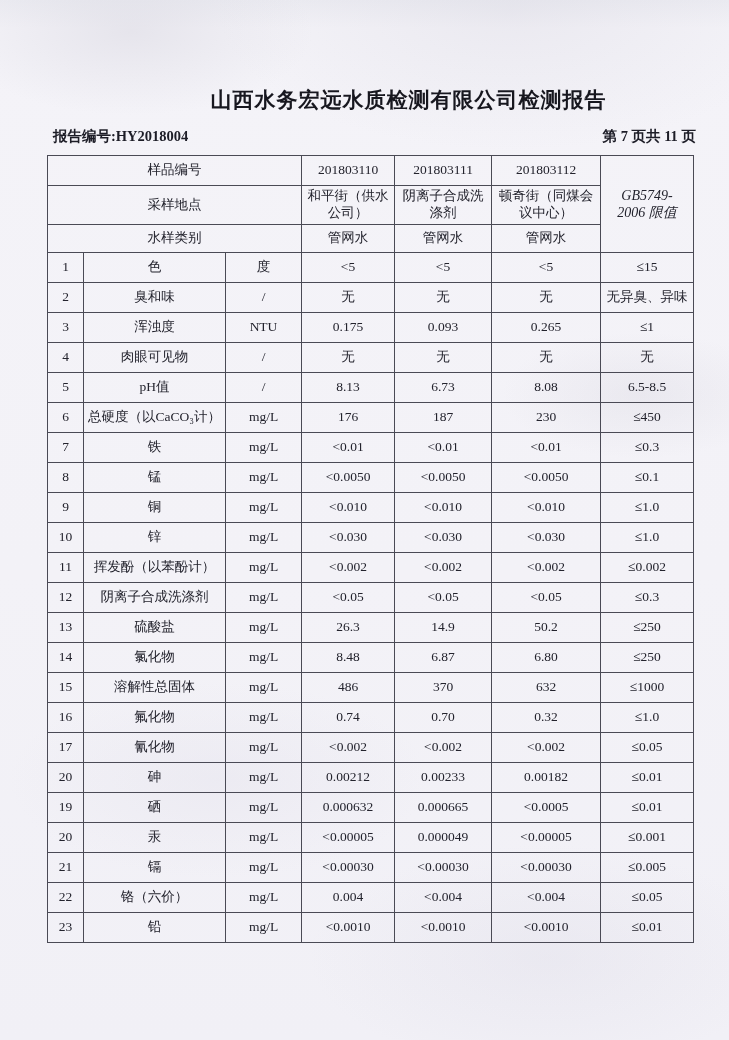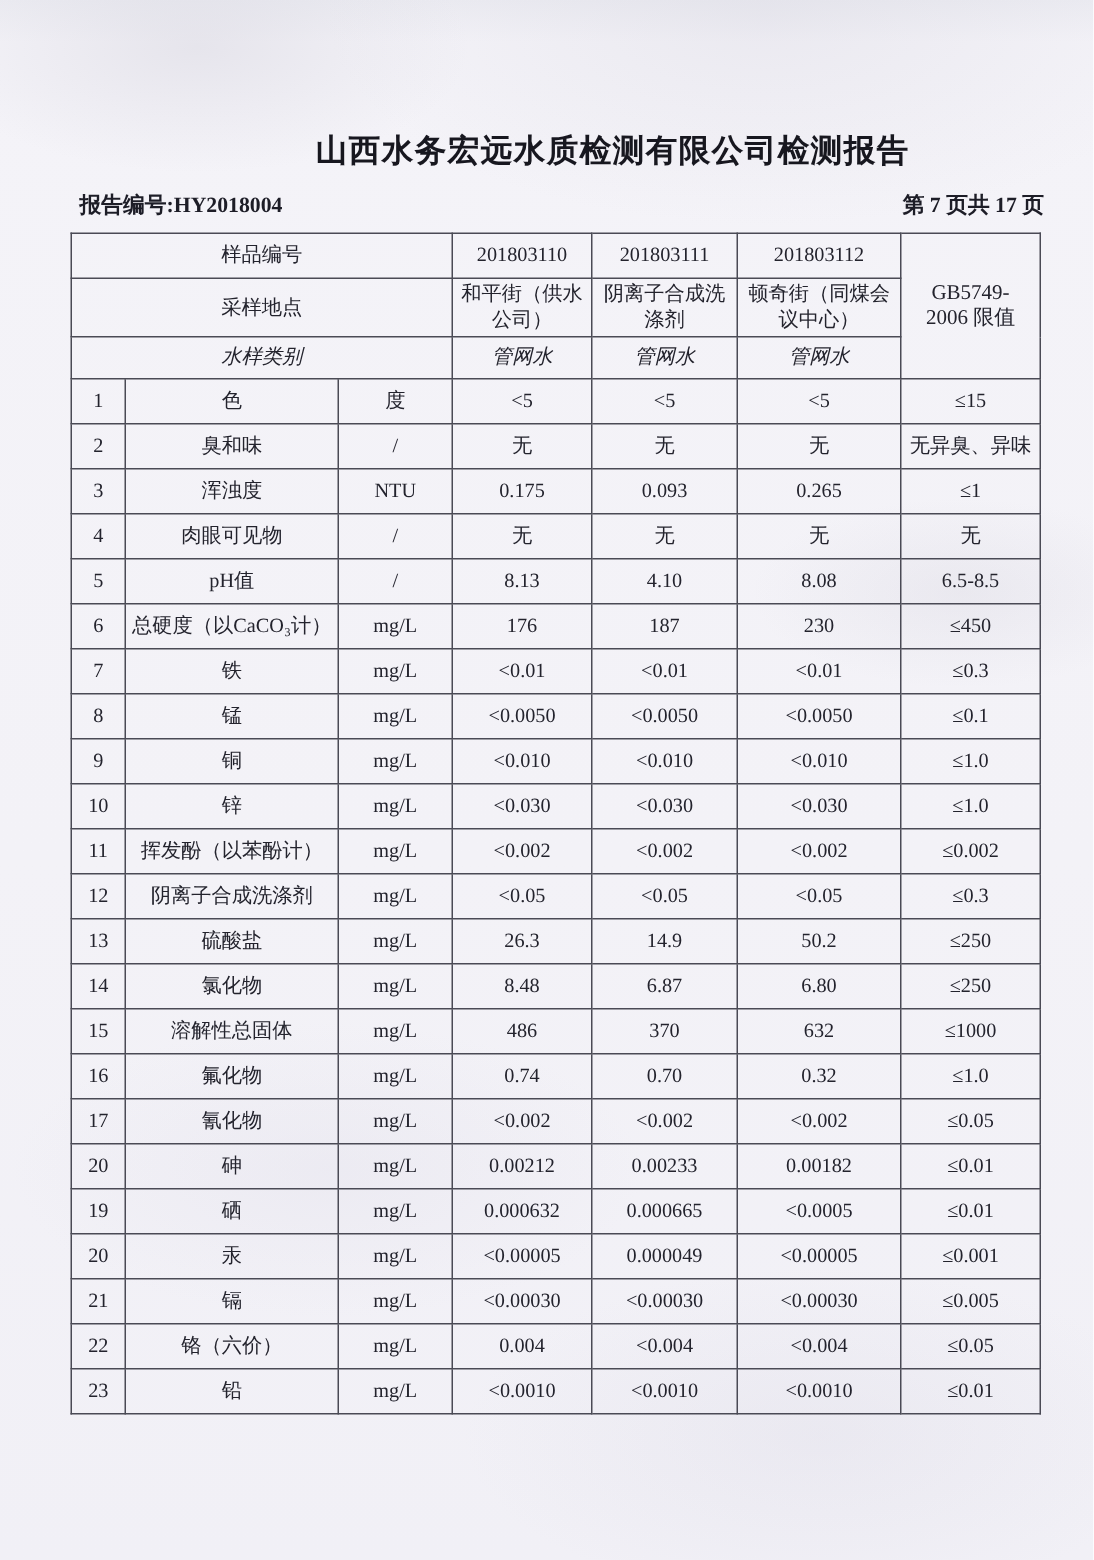--- a/index.html
+++ b/index.html
@@ -53,39 +53,40 @@
   table.report td{
     border:1px solid #4a4a55;
     text-align:center;
     vertical-align:middle;
     padding:2px 3px;
     line-height:1.25;
     overflow:hidden;
   }
   tr.hdr-a td{height:25px;}
   tr.hdr-b td{height:34px;}
-  tr.hdr-c td{height:23px;font-style:italic;}
+  tr.hdr-c td{height:23px;}
   tbody.results tr td{height:25px;}
   td.item-cell{text-align:left;padding-left:8px;}
   td.limit-head{
     white-space:pre-line;
     line-height:2.3;
     font-size:14px;
+    font-style:italic;
   }
 </style>
 </head>
 <body>
 
 <div class="page">
 
   <div class="title">山西水务宏远水质检测有限公司检测报告</div>
 
   <div class="meta">
     <span>报告编号:HY2018004</span>
-    <span>第 7 页共 17 页</span>
+    <span>第 7 页共 11 页</span>
   </div>
 
   <table class="report">
     <colgroup>
       <col style="width:36px">
       <col style="width:142px">
       <col style="width:76px">
       <col style="width:93px">
       <col style="width:97px">
       <col style="width:109px">
@@ -148,21 +149,21 @@
           <td>无</td>
           <td>无</td>
           <td>无</td>
           <td>无</td>
         </tr>
         <tr>
           <td>5</td>
           <td class="item-cell">pH值</td>
           <td>/</td>
           <td>8.13</td>
-          <td>4.10</td>
+          <td>6.73</td>
           <td>8.08</td>
           <td>6.5-8.5</td>
         </tr>
         <tr>
           <td>6</td>
           <td class="item-cell">总硬度（以CaCO₃计）</td>
           <td>mg/L</td>
           <td>176</td>
           <td>187</td>
           <td>230</td>

